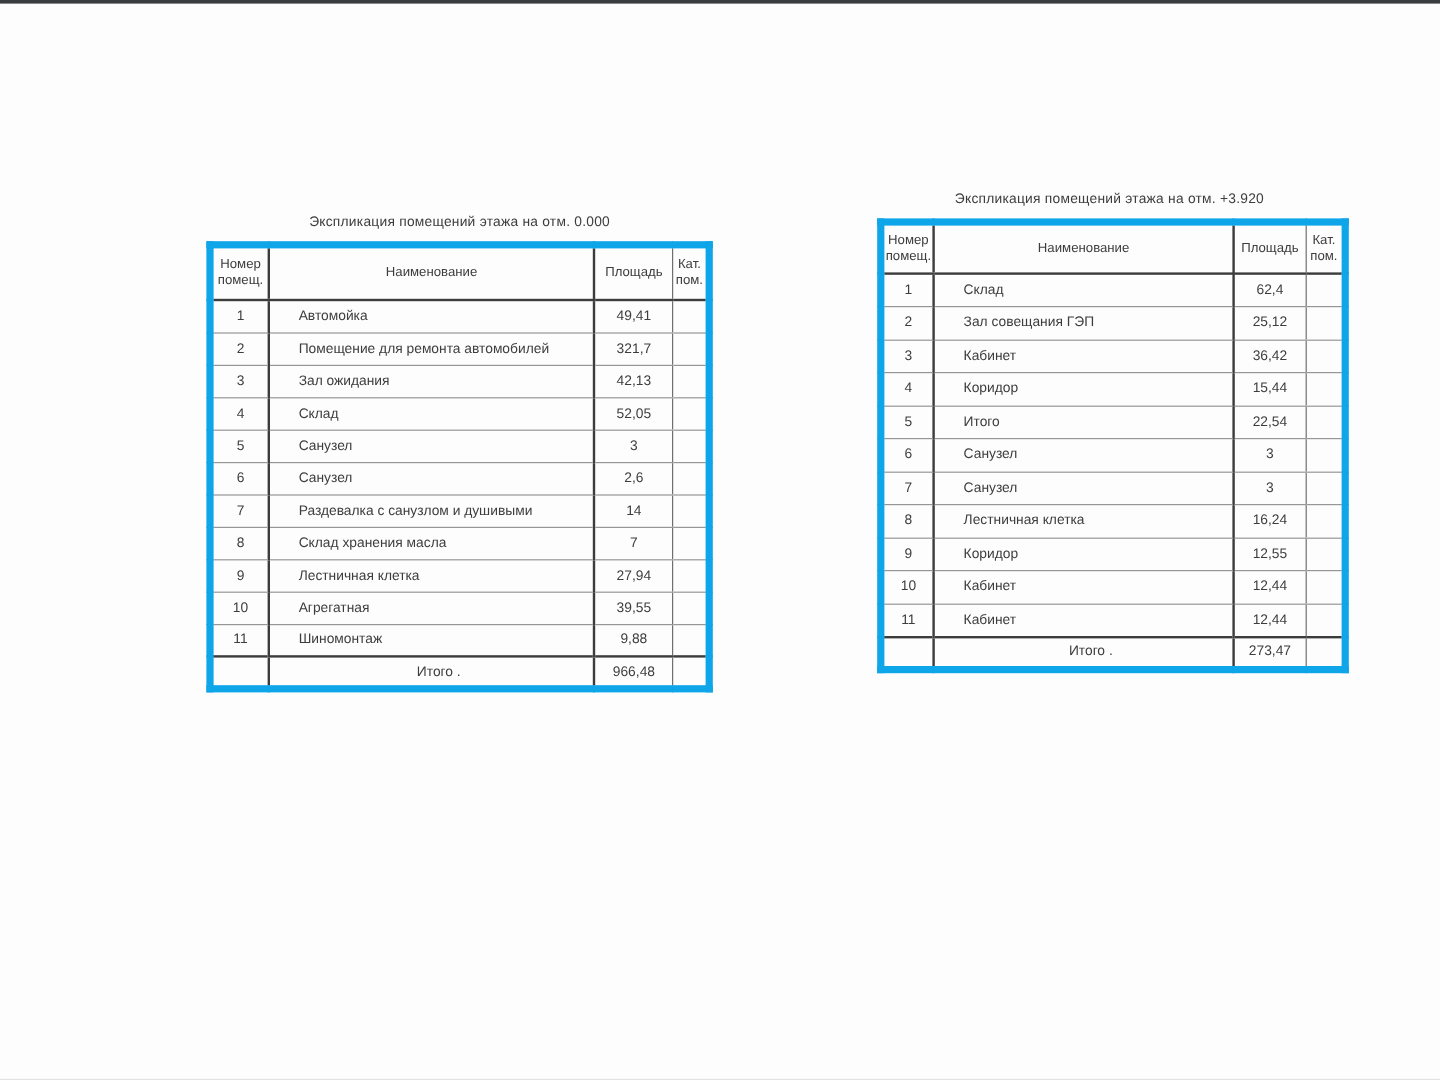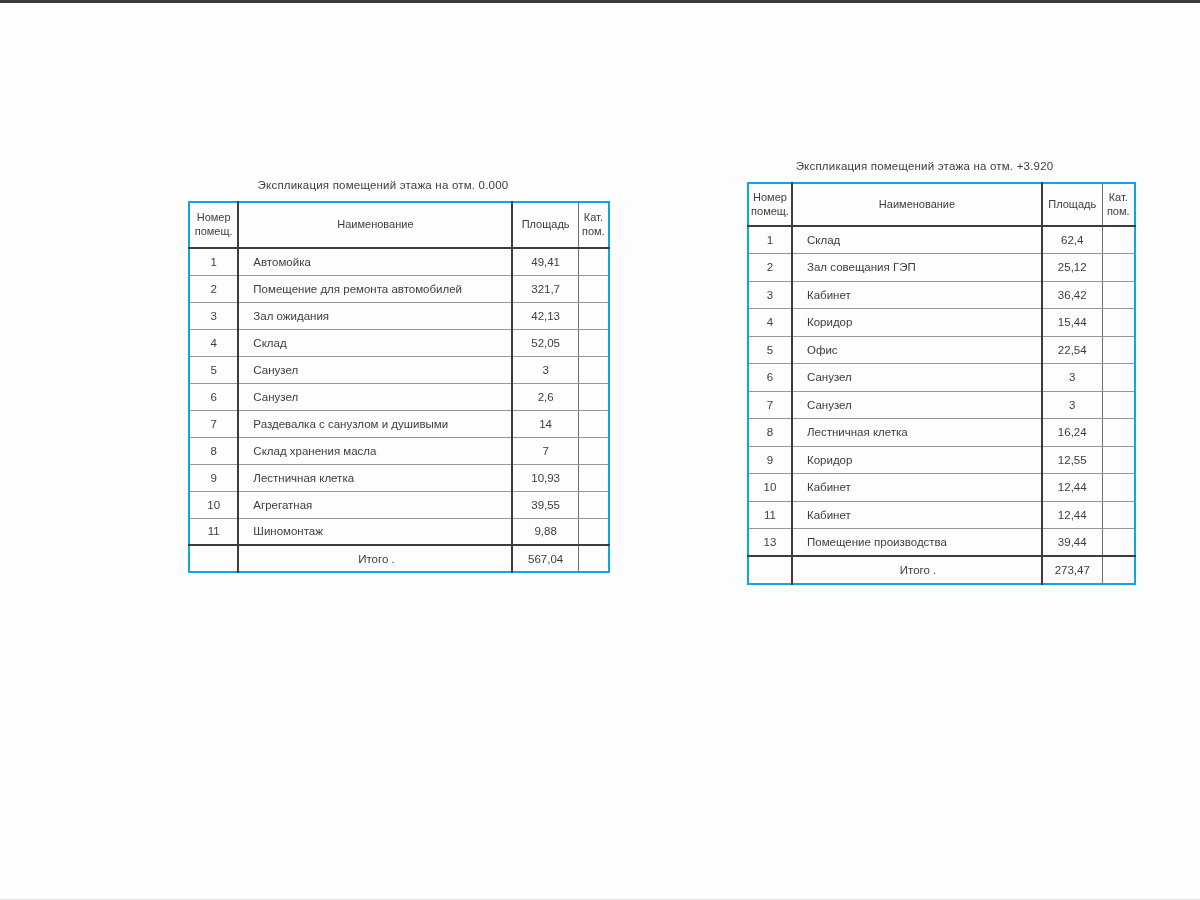--- a/index.html
+++ b/index.html
@@ -32,24 +32,23 @@
     font-size:11.5px;
     color:#3d3d3d;
     margin-bottom:10px;
     white-space:nowrap;
     letter-spacing:0.2px;
   }
   table {
     width:100%;
     border-collapse:collapse;
     table-layout:fixed;
-    border:2px solid #0ea5e9;
+    border:6px solid #0ea5e9;
     font-size:11.5px;
     color:#3d3d3d;
-    margin-left:16px;
   }
   col.c-num  { width:45px; }
   col.c-name { width:250px; }
   col.c-area { width:60px; }
   col.c-cat  { width:28px; }
   .t-right col.c-num { width:44px; }
   .t-right col.c-cat { width:33px; }
 
   th, td {
     border-top:1px solid #979797;
@@ -66,21 +65,21 @@
   thead th {
     border-bottom:2px solid #3c3c3c;
     font-size:11px;
     line-height:1.25;
   }
   .t-left  thead tr { height:46px; }
   .t-right thead tr { height:43px; }
   .t-left  tbody tr { height:27px; }
   .t-right tbody tr { height:27.5px; }
 
-  tbody td.name { text-align:left; padding-left:14px; }
+  tbody td.name { text-align:left; padding-left:24px; }
   tr.total td { border-top:2px solid #3c3c3c; }
   tr.total td.name { text-align:center; padding-right:12px; }
 </style>
 </head>
 <body>
 
 <div class="page">
   <div class="top-bar"></div>
 
   <section class="tbl-wrap left">
@@ -145,39 +144,39 @@
         </tr>
         <tr>
           <td class="num">8</td>
           <td class="name">Склад хранения масла</td>
           <td class="area">7</td>
           <td class="cat"></td>
         </tr>
         <tr>
           <td class="num">9</td>
           <td class="name">Лестничная клетка</td>
-          <td class="area">10,93</td>
+          <td class="area">27,94</td>
           <td class="cat"></td>
         </tr>
         <tr>
           <td class="num">10</td>
           <td class="name">Агрегатная</td>
           <td class="area">39,55</td>
           <td class="cat"></td>
         </tr>
         <tr>
           <td class="num">11</td>
           <td class="name">Шиномонтаж</td>
           <td class="area">9,88</td>
           <td class="cat"></td>
         </tr>
         <tr class="total">
           <td class="num"></td>
           <td class="name">Итого .</td>
-          <td class="area">567,04</td>
+          <td class="area">966,48</td>
           <td class="cat"></td>
         </tr>
       </tbody>
     </table>
   </section>
 
   <section class="tbl-wrap right">
     <div class="tbl-title">Экспликация помещений этажа на отм. +3.920</div>
     <table class="t-right">
       <colgroup>
@@ -214,21 +213,21 @@
           <td class="cat"></td>
         </tr>
         <tr>
           <td class="num">4</td>
           <td class="name">Коридор</td>
           <td class="area">15,44</td>
           <td class="cat"></td>
         </tr>
         <tr>
           <td class="num">5</td>
-          <td class="name">Офис</td>
+          <td class="name">Итого</td>
           <td class="area">22,54</td>
           <td class="cat"></td>
         </tr>
         <tr>
           <td class="num">6</td>
           <td class="name">Санузел</td>
           <td class="area">3</td>
           <td class="cat"></td>
         </tr>
         <tr>
@@ -252,26 +251,20 @@
         <tr>
           <td class="num">10</td>
           <td class="name">Кабинет</td>
           <td class="area">12,44</td>
           <td class="cat"></td>
         </tr>
         <tr>
           <td class="num">11</td>
           <td class="name">Кабинет</td>
           <td class="area">12,44</td>
-          <td class="cat"></td>
-        </tr>
-        <tr>
-          <td class="num">13</td>
-          <td class="name">Помещение производства</td>
-          <td class="area">39,44</td>
           <td class="cat"></td>
         </tr>
         <tr class="total">
           <td class="num"></td>
           <td class="name">Итого .</td>
           <td class="area">273,47</td>
           <td class="cat"></td>
         </tr>
       </tbody>
     </table>

